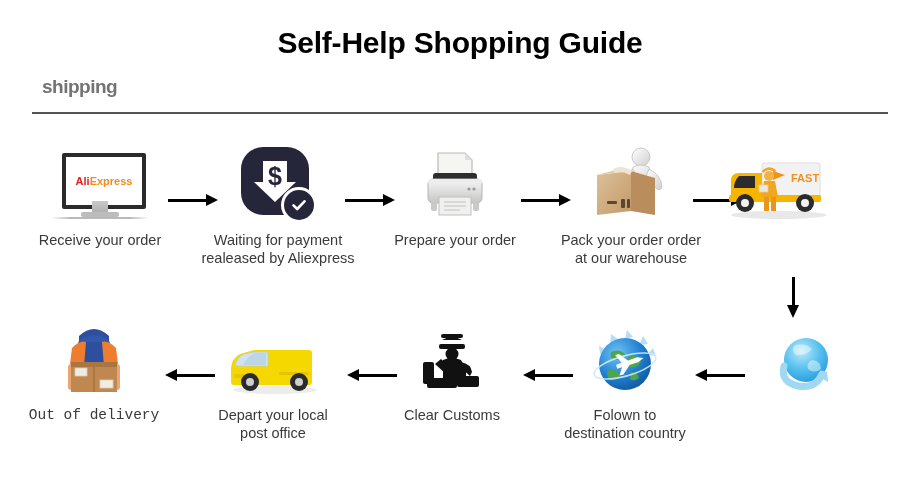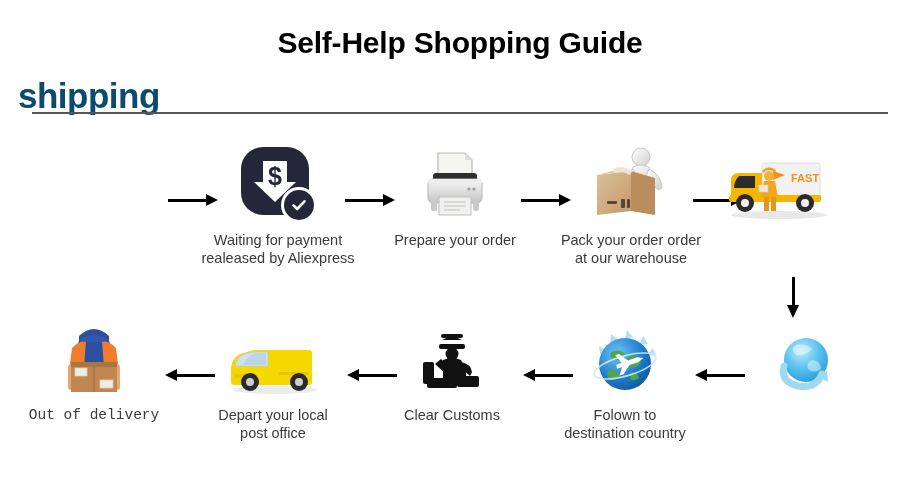--- a/index.html
+++ b/index.html
@@ -27,24 +27,24 @@
     width: 920px;
     text-align: center;
     font-size: 30px;
     font-weight: bold;
     color: #000000;
     letter-spacing: -0.2px;
   }
   .section-title {
     position: absolute;
     top: 76px;
-    left: 18px;
-    font-size: 35px;
+    left: 42px;
+    font-size: 19px;
     font-weight: bold;
-    color: #0c4a6e;
+    color: #737373;
     letter-spacing: -0.5px;
   }
   .rule {
     position: absolute;
     top: 112px;
     left: 32px;
     width: 856px;
     height: 2px;
     background: #555555;
   }
@@ -194,20 +194,35 @@
 <body>
 
 <div id="page">
 
   <div class="main-title">Self-Help Shopping Guide</div>
   <div class="section-title">shipping</div>
   <div class="rule"></div>
 
   <div class="row row-1">
 
+    <div class="step" style="left:11px;">
+      <div class="icon-wrap">
+        <div class="monitor">
+          <div class="screen">
+            <div class="logo">
+              <span class="a">Ali</span><span class="e">Express</span>
+            </div>
+          </div>
+          <div class="neck"></div>
+          <div class="base"></div>
+          <div class="desk"></div>
+        </div>
+      </div>
+      <div class="step-label" style="white-space:pre-line;">Receive your order</div>
+    </div>
 
     <div class="arrow-h arrow-right" style="left:168px; top:48px;">
       <div class="shaft"></div>
         <div class="head"></div>
     </div>
 
     <div class="step" style="left:189px;">
       <div class="icon-wrap">
         <div class="payment">
           <div class="sq">

